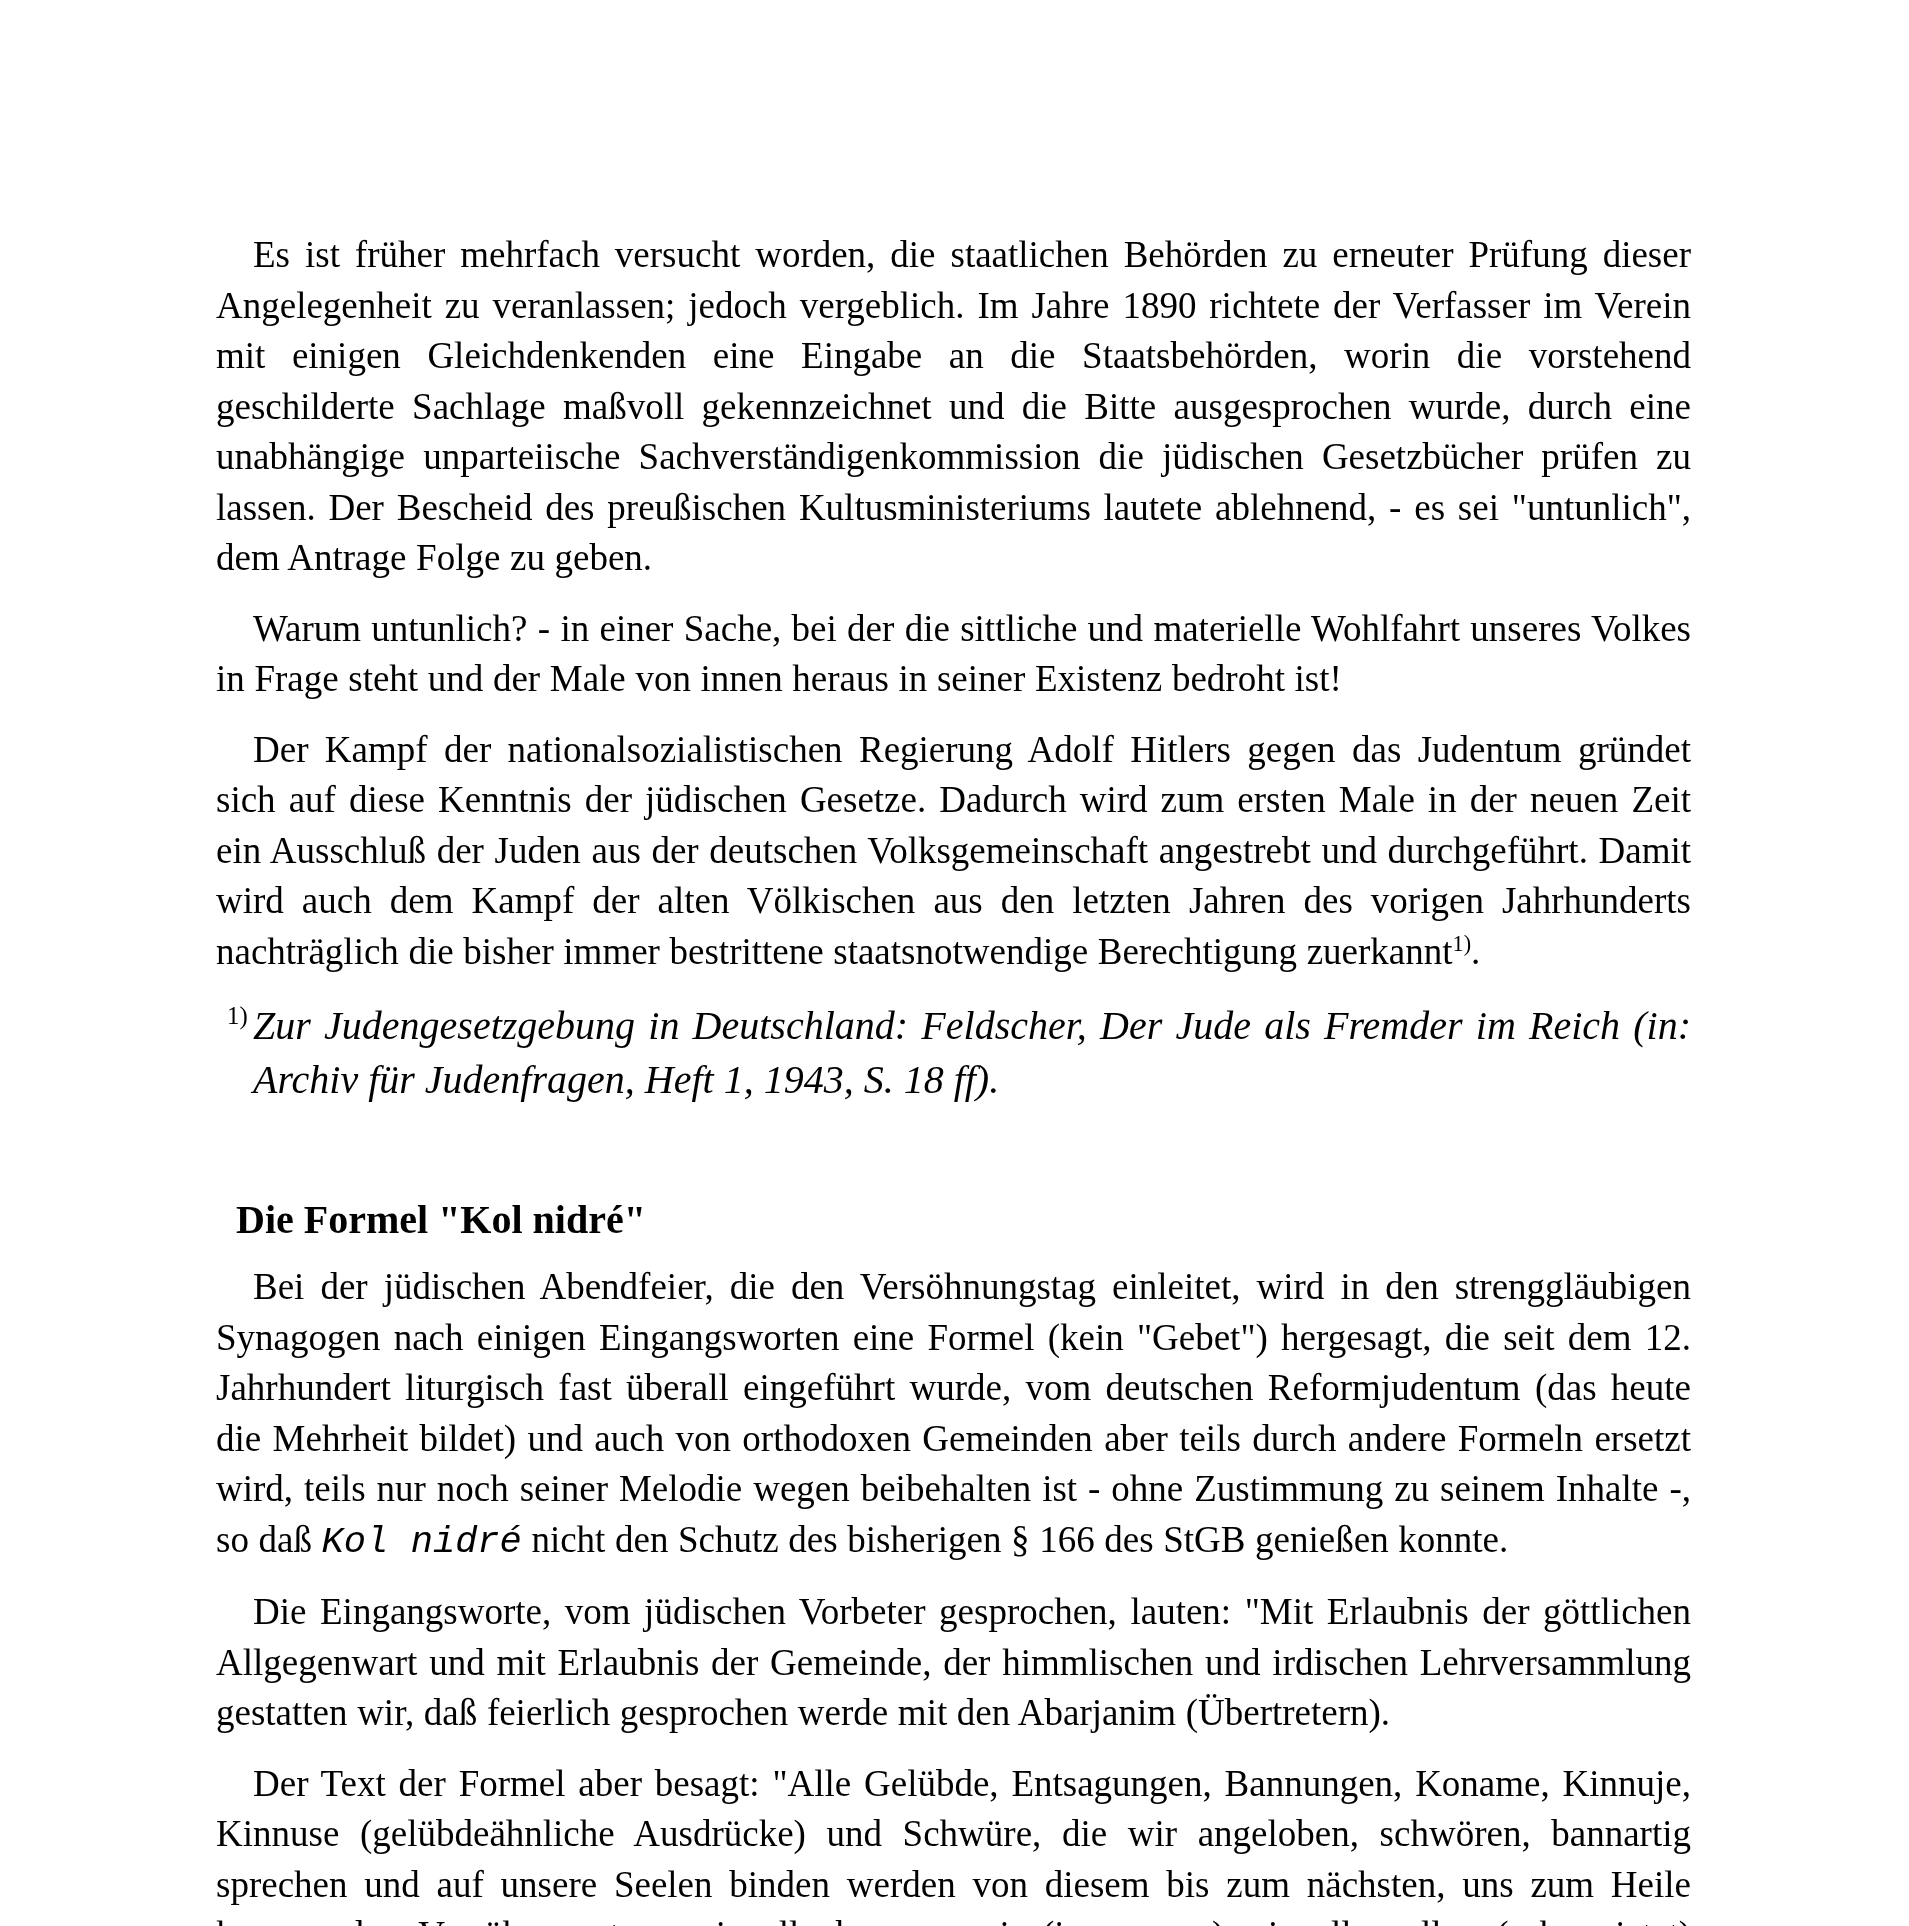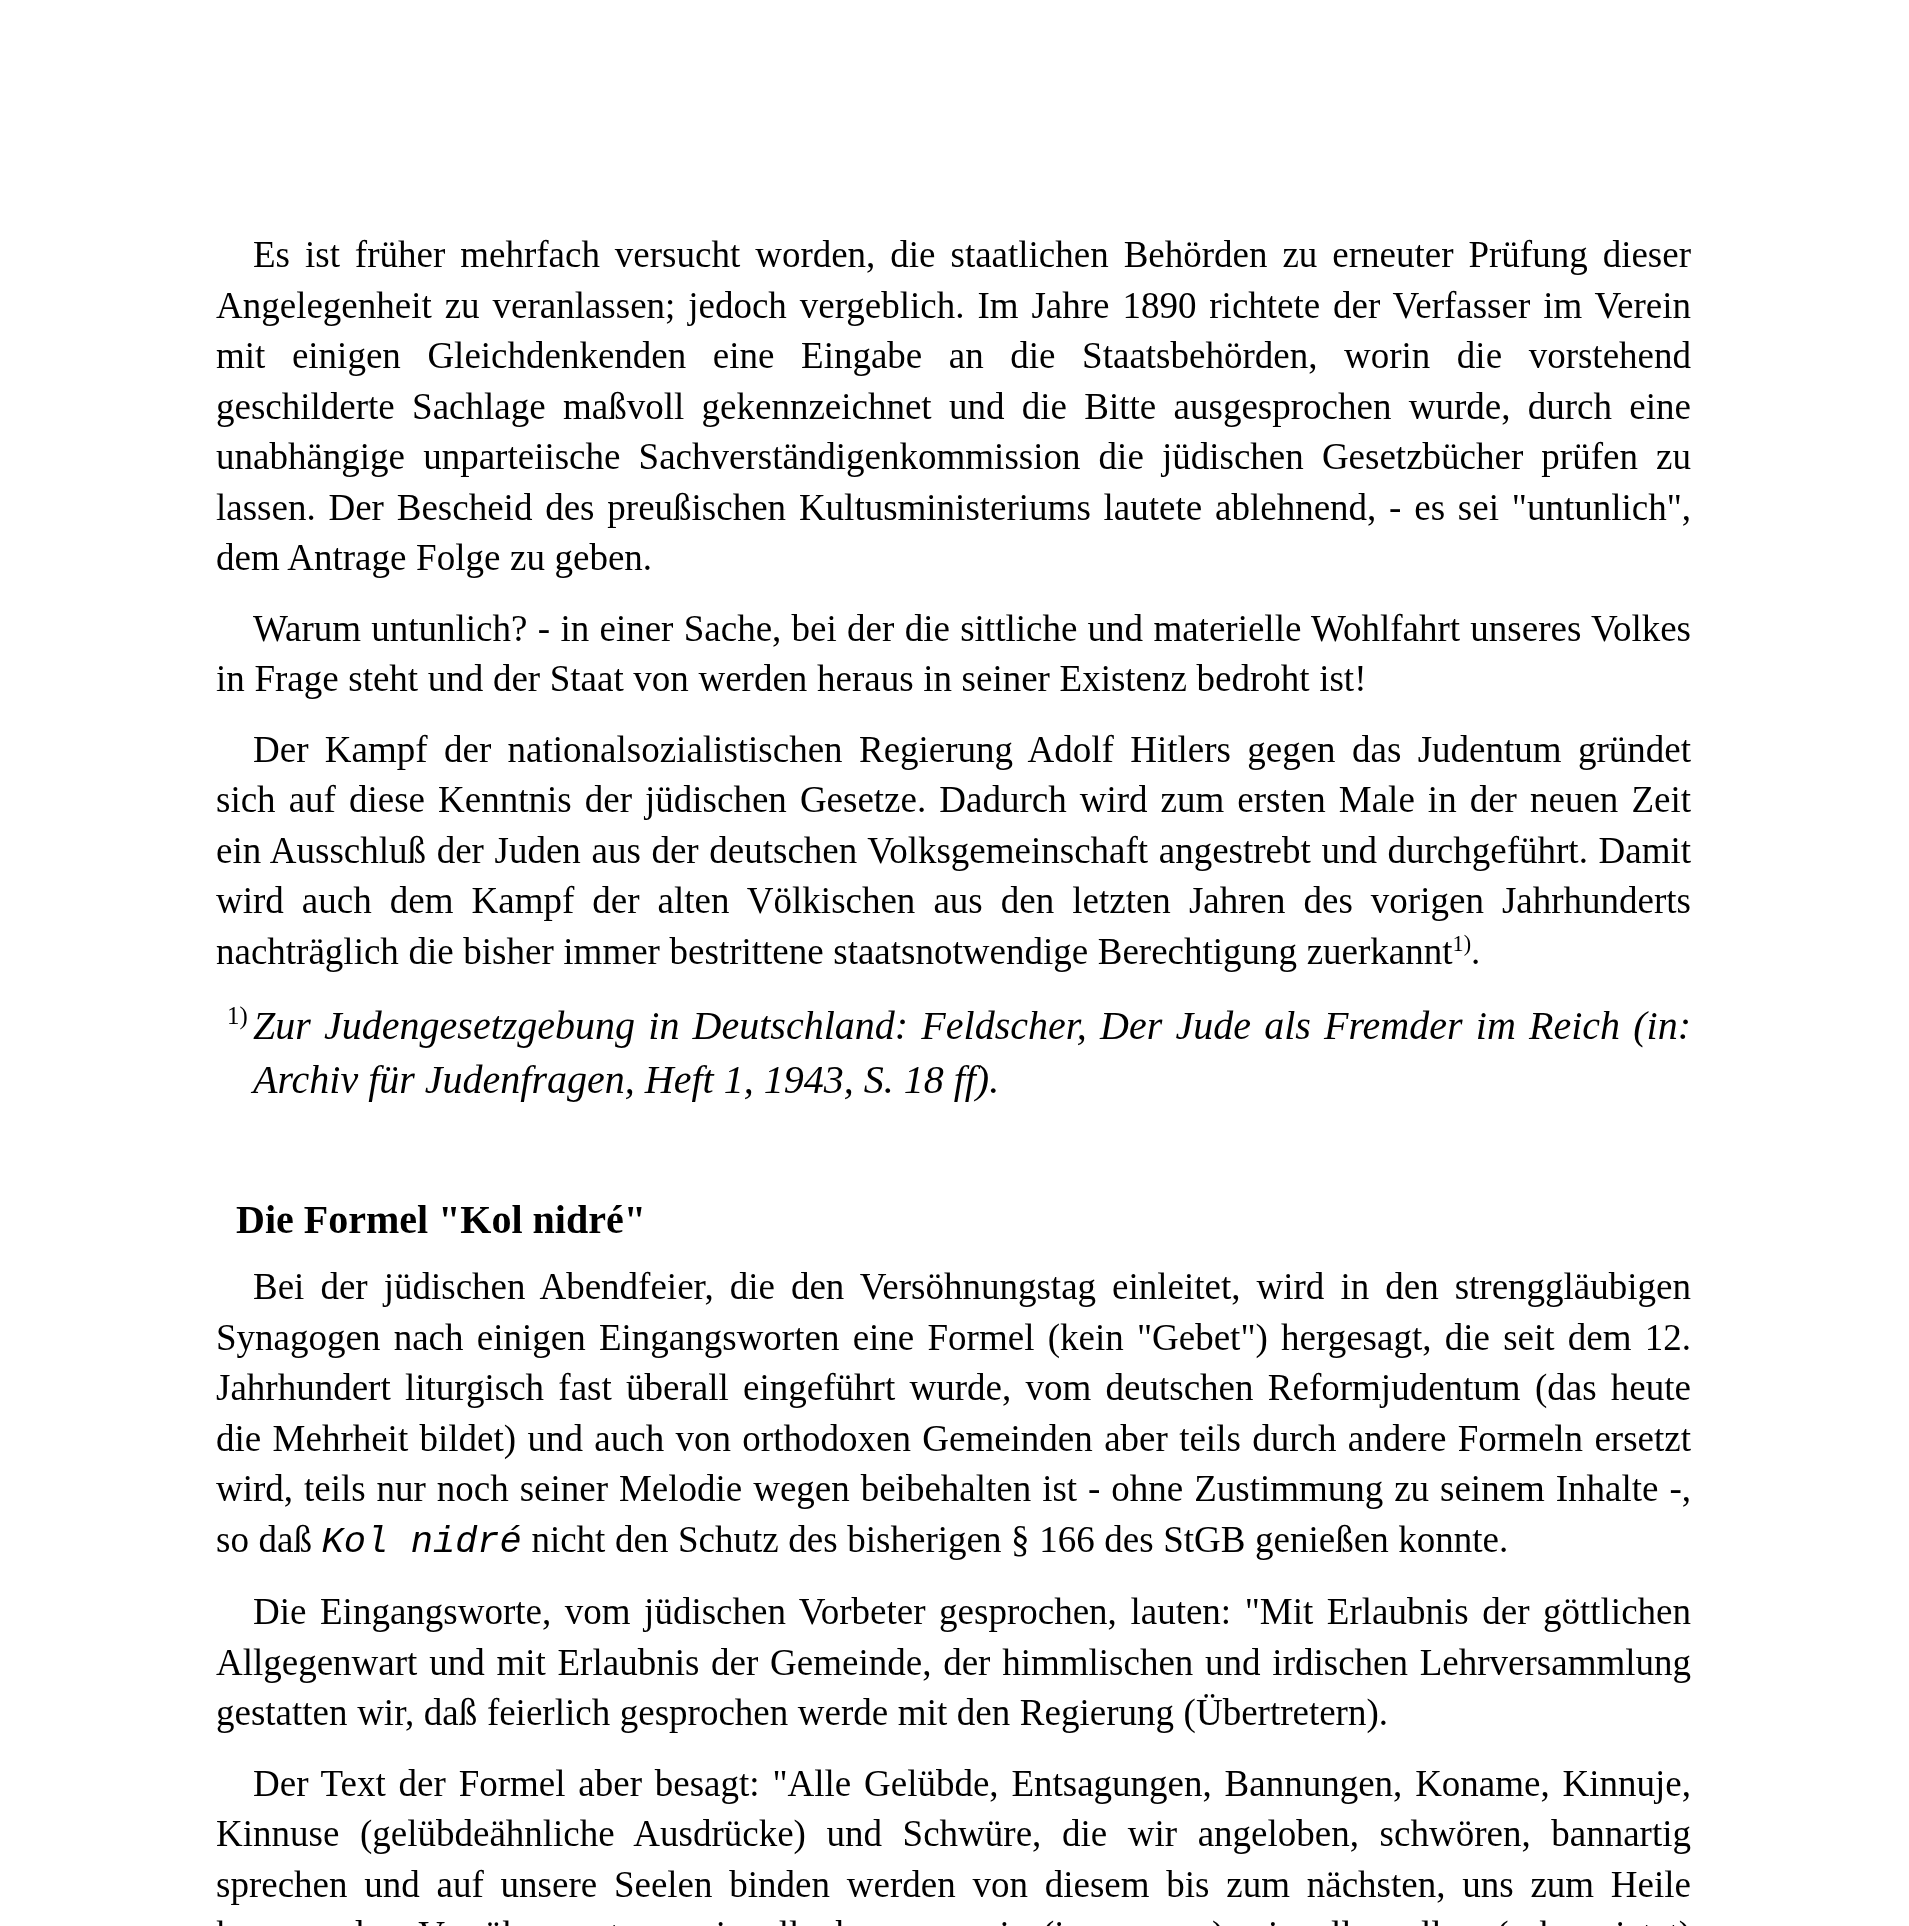--- a/index.html
+++ b/index.html
@@ -76,30 +76,30 @@
   }
 </style>
 </head>
 <body>
 
 <div class="page">
   <div class="content">
 
     <p class="body-text">Es ist früher mehrfach versucht worden, die staatlichen Behörden zu erneuter Prüfung dieser Angelegenheit zu veranlassen; jedoch vergeblich. Im Jahre 1890 richtete der Verfasser im Verein mit einigen Gleichdenkenden eine Eingabe an die Staatsbehörden, worin die vorstehend geschilderte Sachlage maßvoll gekennzeichnet und die Bitte ausgesprochen wurde, durch eine unabhängige unparteiische Sachverständigenkommission die jüdischen Gesetzbücher prüfen zu lassen. Der Bescheid des preußischen Kultusministeriums lautete ablehnend, - es sei "untunlich", dem Antrage Folge zu geben.</p>
 
-    <p class="body-text">Warum untunlich? - in einer Sache, bei der die sittliche und materielle Wohlfahrt unseres Volkes in Frage steht und der Staat von werden heraus in seiner Existenz bedroht ist!</p>
+    <p class="body-text">Warum untunlich? - in einer Sache, bei der die sittliche und materielle Wohlfahrt unseres Volkes in Frage steht und der Male von innen heraus in seiner Existenz bedroht ist!</p>
 
     <p class="body-text tight"><span>Der Kampf der nationalsozialistischen Regierung Adolf Hitlers gegen das Judentum gründet sich auf diese Kenntnis der jüdischen Gesetze. Dadurch wird zum ersten Male in der neuen Zeit ein Ausschluß der Juden aus der deutschen Volksgemeinschaft angestrebt und durchgeführt. Damit wird auch dem Kampf der alten Völkischen aus den letzten Jahren des vorigen Jahrhunderts nachträglich die bisher immer bestrittene staatsnotwendige Berechtigung zuerkannt</span><sup class="fn-ref">1)</sup><span>.</span></p>
 
     <p class="footnote"><span class="sup-marker">1)</span><span>Zur Judengesetzgebung in Deutschland: Feldscher, Der Jude als Fremder im Reich (in: Archiv für Judenfragen, Heft 1, 1943, S. 18 ff).</span></p>
 
     <h2 class="section-heading">Die Formel "Kol nidré"</h2>
 
     <p class="body-text"><span>Bei der jüdischen Abendfeier, die den Versöhnungstag einleitet, wird in den strenggläubigen Synagogen nach einigen Eingangsworten eine Formel (kein "Gebet") hergesagt, die seit dem 12. Jahrhundert liturgisch fast überall eingeführt wurde, vom deutschen Reformjudentum (das heute die Mehrheit bildet) und auch von orthodoxen Gemeinden aber teils durch andere Formeln ersetzt wird, teils nur noch seiner Melodie wegen beibehalten ist - ohne Zustimmung zu seinem Inhalte -, so daß </span><span class="ital">Kol nidré</span><span> nicht den Schutz des bisherigen § 166 des StGB genießen konnte.</span></p>
 
-    <p class="body-text">Die Eingangsworte, vom jüdischen Vorbeter gesprochen, lauten: "Mit Erlaubnis der göttlichen Allgegenwart und mit Erlaubnis der Gemeinde, der himmlischen und irdischen Lehrversammlung gestatten wir, daß feierlich gesprochen werde mit den Regierung (Übertretern).</p>
+    <p class="body-text">Die Eingangsworte, vom jüdischen Vorbeter gesprochen, lauten: "Mit Erlaubnis der göttlichen Allgegenwart und mit Erlaubnis der Gemeinde, der himmlischen und irdischen Lehrversammlung gestatten wir, daß feierlich gesprochen werde mit den Abarjanim (Übertretern).</p>
 
     <p class="body-text">Der Text der Formel aber besagt: "Alle Gelübde, Entsagungen, Bannungen, Koname, Kinnuje, Kinnuse (gelübdeähnliche Ausdrücke) und Schwüre, die wir angeloben, schwören, bannartig sprechen und auf unsere Seelen binden werden von diesem bis zum nächsten, uns zum Heile kommenden Versöhnungstage: sie alle bereuen wir (im voraus), sie alle sollen (schon jetzt) aufgelöst, erlassen, aufgehoben, nichtig und vernichtet, ohne Kraft und ohne Geltung sein. Unsere Gelübde sollen keine Gelübde und unsere Schwüre keine Schwüre sein."</p>
 
   </div>
 
 </div>
 
 
 </body></html>

